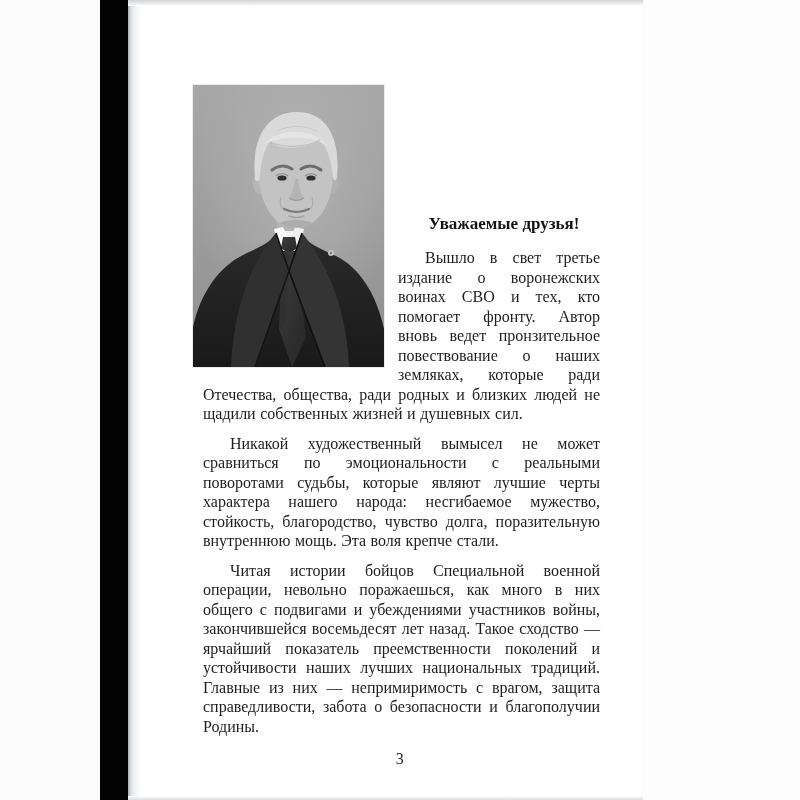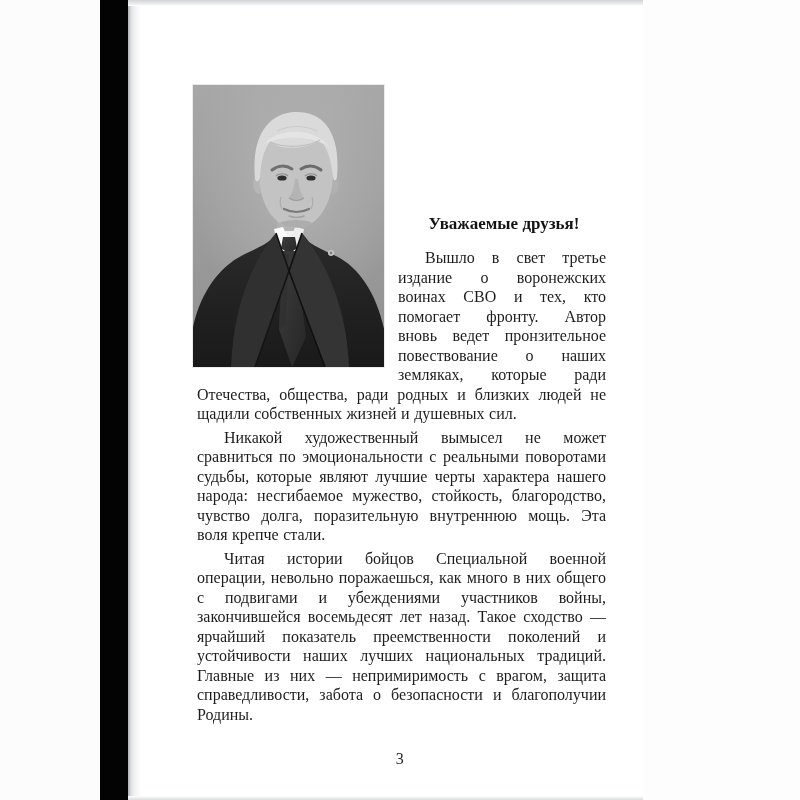--- a/index.html
+++ b/index.html
@@ -18,21 +18,21 @@
     background:linear-gradient(180deg,#d2d4d6 0,#e9ebec 60%,#fff 100%);}
   .edge-bottom{left:0;right:0;bottom:0;height:4px;
     background:linear-gradient(0deg,#dadcde 0,#f3f4f5 70%,#fff 100%);}
   .content{position:absolute;left:65px;top:85px;width:417px;color:#1d1d1f;
     font-size:16px;line-height:19.5px;text-align:justify;}
   figure.photo{float:left;width:191px;height:282px;margin:0 14px 12px 0;padding:0;
     box-shadow:0 0 0 1px rgba(0,0,0,.08);}
   figure.photo svg{display:block;width:191px;height:282px;}
   h1.greeting{font-size:17px;line-height:21px;font-weight:bold;color:#141416;
     text-align:center;margin:128px 0 14px 0;}
-  p.para{margin:4px;padding:0;text-indent:27px;word-spacing:.5px;}
+  p.para{margin:10px;padding:0;text-indent:27px;word-spacing:.5px;}
   .page-num{position:absolute;left:0;width:544px;top:750px;text-align:center;
     font-size:16px;color:#27272a;letter-spacing:.5px;}
 </style>
 </head>
 <body>
 
 <div class="scene">
 
   <div class="cover-band cover-left"></div>
 

